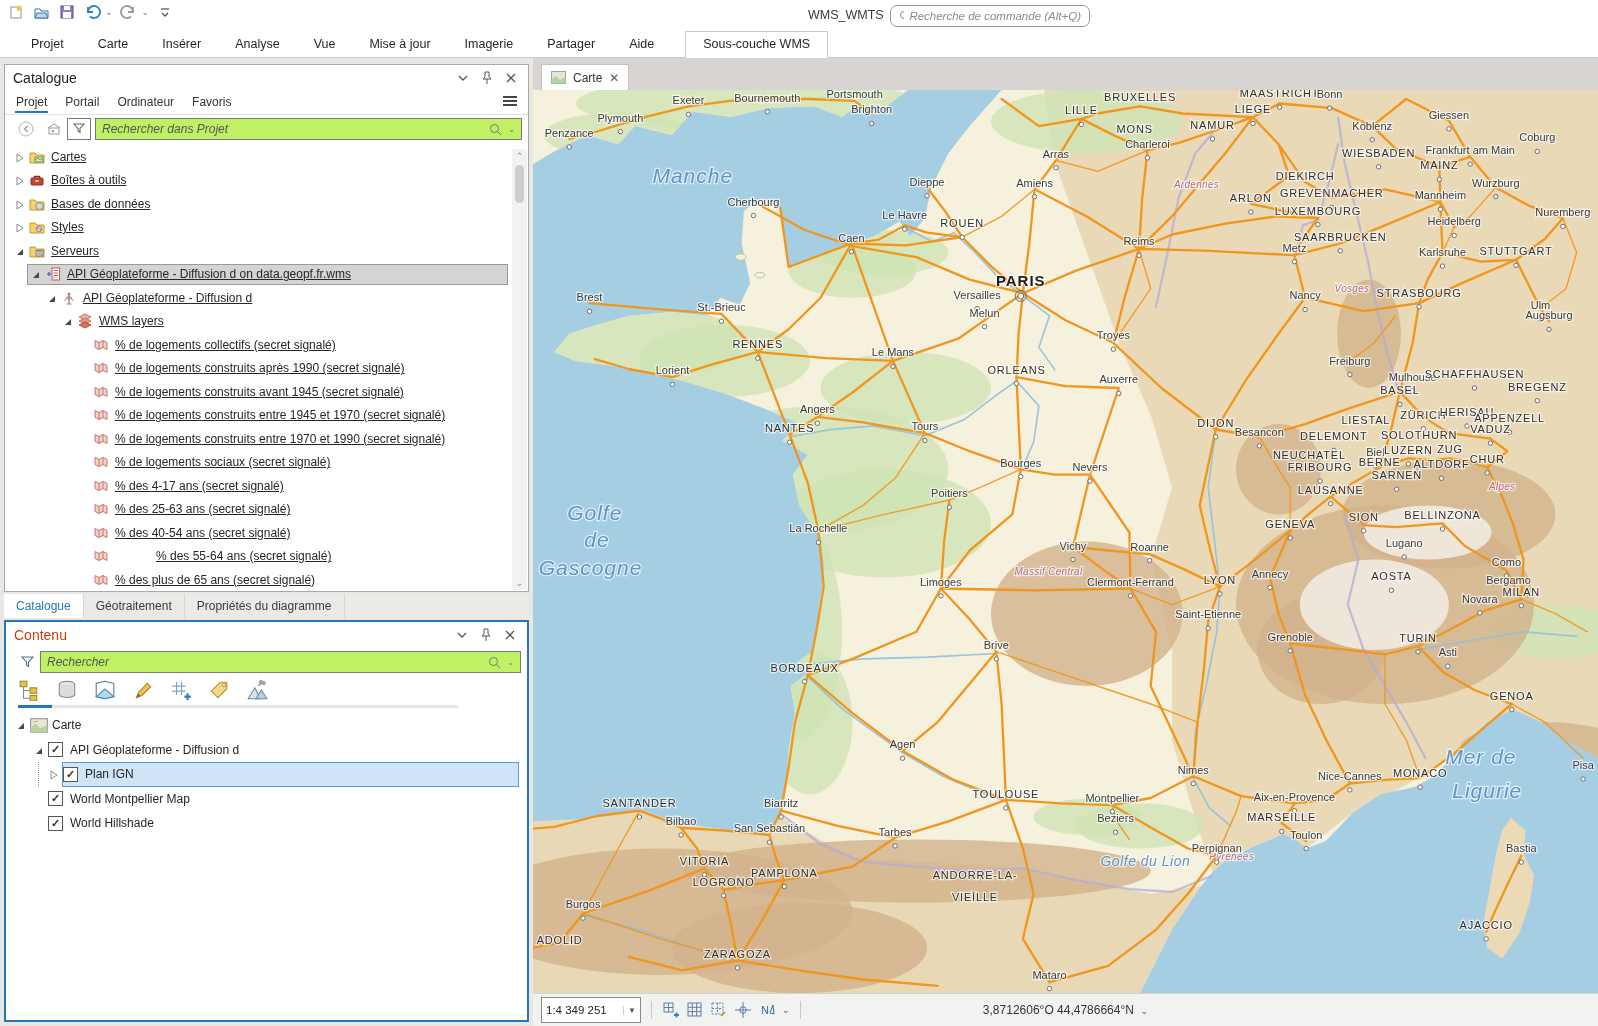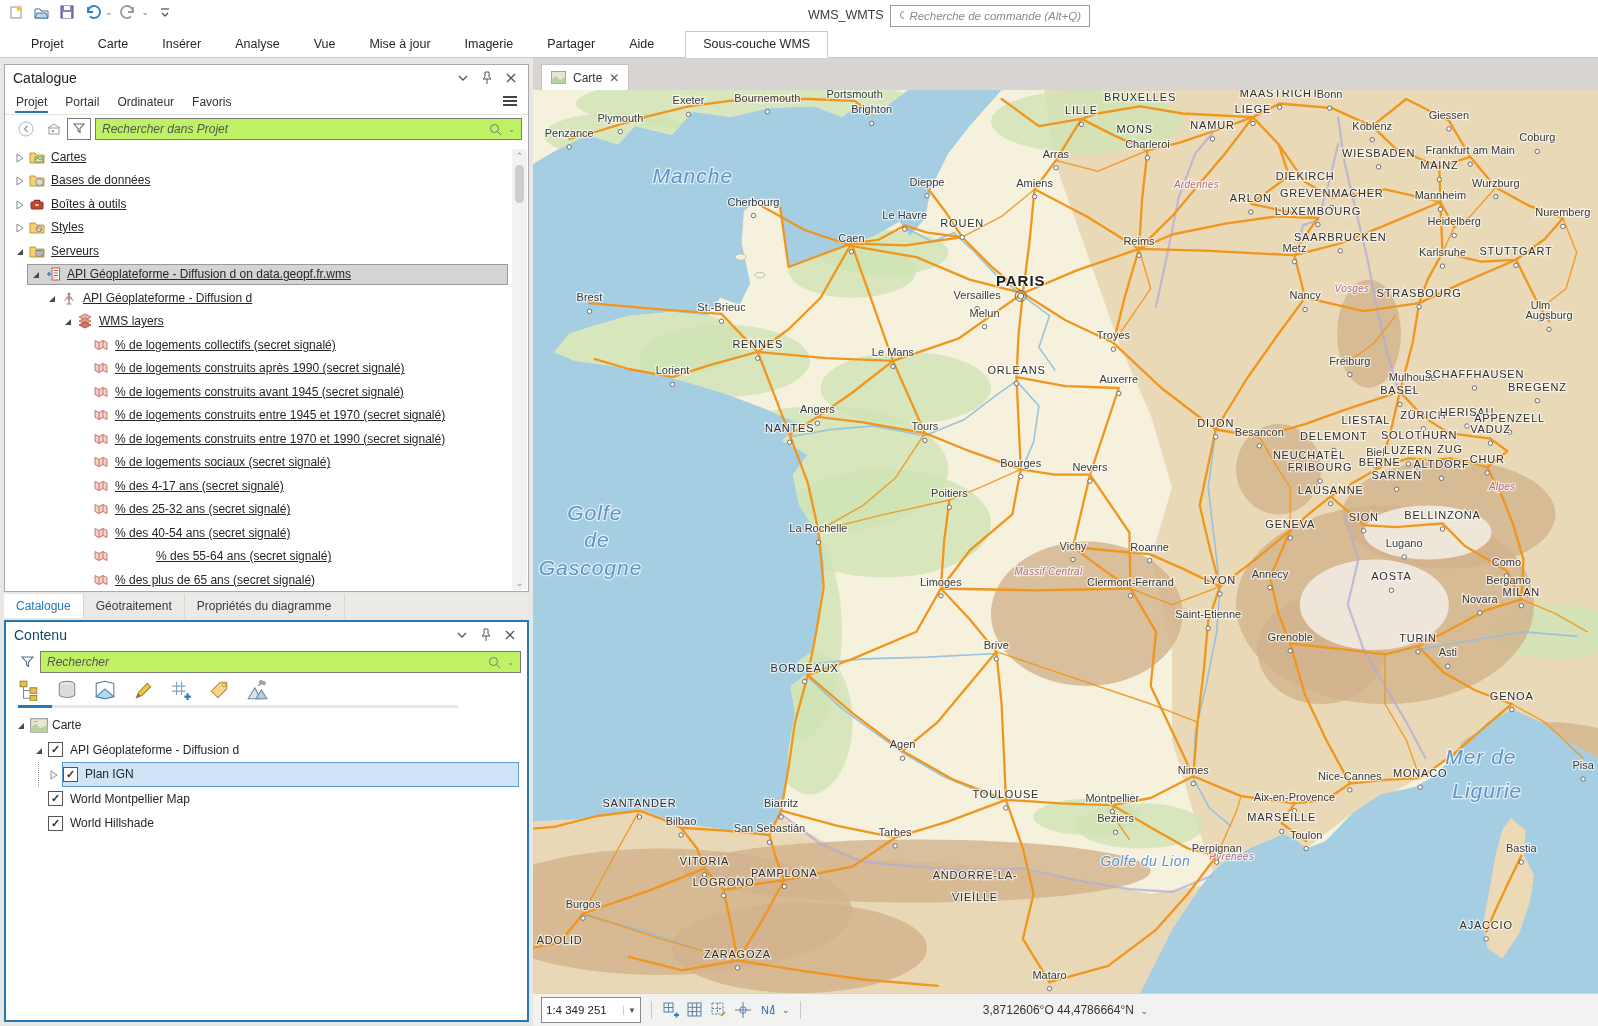--- a/index.html
+++ b/index.html
@@ -5,35 +5,35 @@
   html,body{margin:0;padding:0;background:#fff;}
   #app{position:relative;width:1598px;height:1026px;font-family:"Liberation Sans",sans-serif;
        font-size:12px;color:#262626;overflow:hidden;background:#fff;user-select:none;}
   
   .titlebar{position:absolute;left:0;top:0;width:1598px;height:30px;background:#fff;}
   .qat{position:absolute;left:8px;top:3px;display:flex;align-items:center;gap:7px;}
   .qat .qicon{width:18px;height:18px;display:inline-flex;align-items:center;justify-content:center;}
   .qat .qchev{color:#777;font-size:9px;margin-left:-3px;}
   .win-title{position:absolute;left:808px;top:8px;font-size:12.5px;color:#3a3a3a;}
   .cmd-search{position:absolute;left:890px;top:5px;width:182px;height:20px;border:1px solid #9a9a9a;
-      border-radius:0;display:flex;align-items:center;padding:0 8px;gap:5px;background:#fff;}
+      border-radius:7px;display:flex;align-items:center;padding:0 8px;gap:5px;background:#fff;}
   .cmd-search span{font-style:italic;color:#8a8a8a;font-size:11.5px;white-space:nowrap;}
   
   .ribbon{position:absolute;left:0;top:30px;width:1598px;height:28px;background:#fff;
       border-bottom:1px solid #c9c9c9;display:flex;align-items:flex-end;padding-left:14px;box-sizing:border-box;}
   .rtab{padding:5px 17px 6px 17px;font-size:12.5px;color:#262626;white-space:nowrap;cursor:pointer;}
   .rtab.active{background:#fff;border:1px solid #c9c9c9;border-bottom:1px solid #fff;margin-left:14px;margin-bottom:-1px;}
   
   .dock{position:absolute;left:0;top:58px;width:533px;height:968px;background:#e9e7e4;}
   .panel{position:absolute;background:#fff;border:1px solid #a9a9a9;box-sizing:border-box;}
   #cat-panel{left:4px;top:6px;width:525px;height:528px;}
   #con-panel{left:4px;top:562px;width:525px;height:402px;border:2px solid #2478b8;}
   .phead{height:26px;display:flex;align-items:center;padding:0 8px;}
   .ptitle{font-size:14px;color:#222;}
-  #con-panel .ptitle{color:#0c4a6e;}
+  #con-panel .ptitle{color:#c2410c;}
   .phead .spacer{flex:1;}
   .phico{width:18px;height:16px;display:inline-flex;align-items:center;justify-content:center;margin-left:6px;cursor:pointer;}
   .cat-tabs{height:23px;display:flex;align-items:center;padding:0 10px;gap:16px;border-bottom:1px solid #e4e4e4;}
   .cat-tab{font-size:12px;color:#333;padding:2px 1px 4px 1px;cursor:pointer;}
   .cat-tab.active{border-bottom:2px solid #2478b8;padding-bottom:2px;}
   .cat-tabs .burger{margin-left:auto;cursor:pointer;}
   .searchrow{height:28px;display:flex;align-items:center;padding:0 6px;gap:4px;}
   .sbox{flex:1;height:20px;border:1px solid #7a7a7a;display:flex;align-items:center;padding:0 6px;gap:6px;background:#bef264;}
   .sbox .ph{flex:1;font-style:italic;color:#555;font-size:12px;white-space:nowrap;overflow:hidden;}
   .tree{position:relative;overflow:hidden;}
@@ -225,36 +225,36 @@
                 <rect x="6" y="8" width="8" height="5" fill="#d9e8c8" stroke="#6a9a5a"></rect>
                 <path d="M6,11 l3,-2 2,2 3,-1.5" fill="none" stroke="#6a9a5a"></path>
               </svg></span>
             <span class="lbl" style="position: relative; z-index: 1;">Cartes</span>
           </div>
           <div class="trow">
             <span class="expander" style="margin-left: 10px;"><svg width="10" height="10">
                 <path d="M2,1 L8,5 2,9z" fill="#fff" stroke="#8a8a8a"></path>
               </svg></span>
             <span class="ic16" style="position: relative; z-index: 1;"><svg width="16" height="16" viewBox="0 0 16 16">
+                <rect x="2" y="6" width="12" height="7" rx="1" fill="#c8452f" stroke="#8e2f1e"></rect>
+                <path d="M5.5,6 v-1.5 h5 V6" fill="none" stroke="#8e2f1e" stroke-width="1.4"></path>
+                <rect x="6.5" y="8" width="3" height="2" fill="#f5ddc8"></rect>
+              </svg></span>
+            <span class="lbl" style="position: relative; z-index: 1;">Boîtes à outils</span>
+          </div>
+          <div class="trow">
+            <span class="expander" style="margin-left: 10px;"><svg width="10" height="10">
+                <path d="M2,1 L8,5 2,9z" fill="#fff" stroke="#8a8a8a"></path>
+              </svg></span>
+            <span class="ic16" style="position: relative; z-index: 1;"><svg width="16" height="16" viewBox="0 0 16 16">
                 <path d="M1,4 h5 l1.5,2 H15 v8 H1z" fill="#f3d370" stroke="#c39a2f"></path>
                 <ellipse cx="10.5" cy="8.5" rx="3.5" ry="1.4" fill="#e4e4e4" stroke="#8a8a8a"></ellipse>
                 <path d="M7,8.5 v3.5 a3.5,1.4 0 0 0 7,0 V8.5" fill="#d7d7d7" stroke="#8a8a8a"></path>
               </svg></span>
             <span class="lbl" style="position: relative; z-index: 1;">Bases de données</span>
-          </div>
-          <div class="trow">
-            <span class="expander" style="margin-left: 10px;"><svg width="10" height="10">
-                <path d="M2,1 L8,5 2,9z" fill="#fff" stroke="#8a8a8a"></path>
-              </svg></span>
-            <span class="ic16" style="position: relative; z-index: 1;"><svg width="16" height="16" viewBox="0 0 16 16">
-                <rect x="2" y="6" width="12" height="7" rx="1" fill="#c8452f" stroke="#8e2f1e"></rect>
-                <path d="M5.5,6 v-1.5 h5 V6" fill="none" stroke="#8e2f1e" stroke-width="1.4"></path>
-                <rect x="6.5" y="8" width="3" height="2" fill="#f5ddc8"></rect>
-              </svg></span>
-            <span class="lbl" style="position: relative; z-index: 1;">Boîtes à outils</span>
           </div>
           <div class="trow">
             <span class="expander" style="margin-left: 10px;"><svg width="10" height="10">
                 <path d="M2,1 L8,5 2,9z" fill="#fff" stroke="#8a8a8a"></path>
               </svg></span>
             <span class="ic16" style="position: relative; z-index: 1;"><svg width="16" height="16" viewBox="0 0 16 16">
                 <path d="M1,4 h5 l1.5,2 H15 v8 H1z" fill="#f3d370" stroke="#c39a2f"></path>
                 <circle cx="10" cy="10" r="2.8" fill="#e8e0ea" stroke="#9a7fa8"></circle>
                 <circle cx="9" cy="9.4" r="0.8" fill="#c05a5a"></circle>
                 <circle cx="11.2" cy="10.6" r="0.8" fill="#5a7ac0"></circle>
@@ -368,21 +368,21 @@
                 <path d="M6,5.5 V12.5 M10,3.5 V10.5" fill="none" stroke="#c4766b"></path>
               </svg></span>
             <span class="lbl" style="position: relative; z-index: 1;">% des 4-17 ans (secret signalé)</span>
           </div>
           <div class="trow">
             <span class="expander" style="margin-left: 74px;"></span>
             <span class="ic16" style="position: relative; z-index: 1;"><svg width="16" height="16" viewBox="0 0 16 16">
                 <path d="M2,3.5 L6,5.5 10,3.5 14,5.5 14,12.5 10,10.5 6,12.5 2,10.5z" fill="#f4d2c9" stroke="#c4766b"></path>
                 <path d="M6,5.5 V12.5 M10,3.5 V10.5" fill="none" stroke="#c4766b"></path>
               </svg></span>
-            <span class="lbl" style="position: relative; z-index: 1;">% des 25-32 ans (secret signalé)</span>
+            <span class="lbl" style="position: relative; z-index: 1;">% des 25-63 ans (secret signalé)</span>
           </div>
           <div class="trow">
             <span class="expander" style="margin-left: 74px;"></span>
             <span class="ic16" style="position: relative; z-index: 1;"><svg width="16" height="16" viewBox="0 0 16 16">
                 <path d="M2,3.5 L6,5.5 10,3.5 14,5.5 14,12.5 10,10.5 6,12.5 2,10.5z" fill="#f4d2c9" stroke="#c4766b"></path>
                 <path d="M6,5.5 V12.5 M10,3.5 V10.5" fill="none" stroke="#c4766b"></path>
               </svg></span>
             <span class="lbl" style="position: relative; z-index: 1;">% des 40-54 ans (secret signalé)</span>
           </div>
           <div class="trow">

